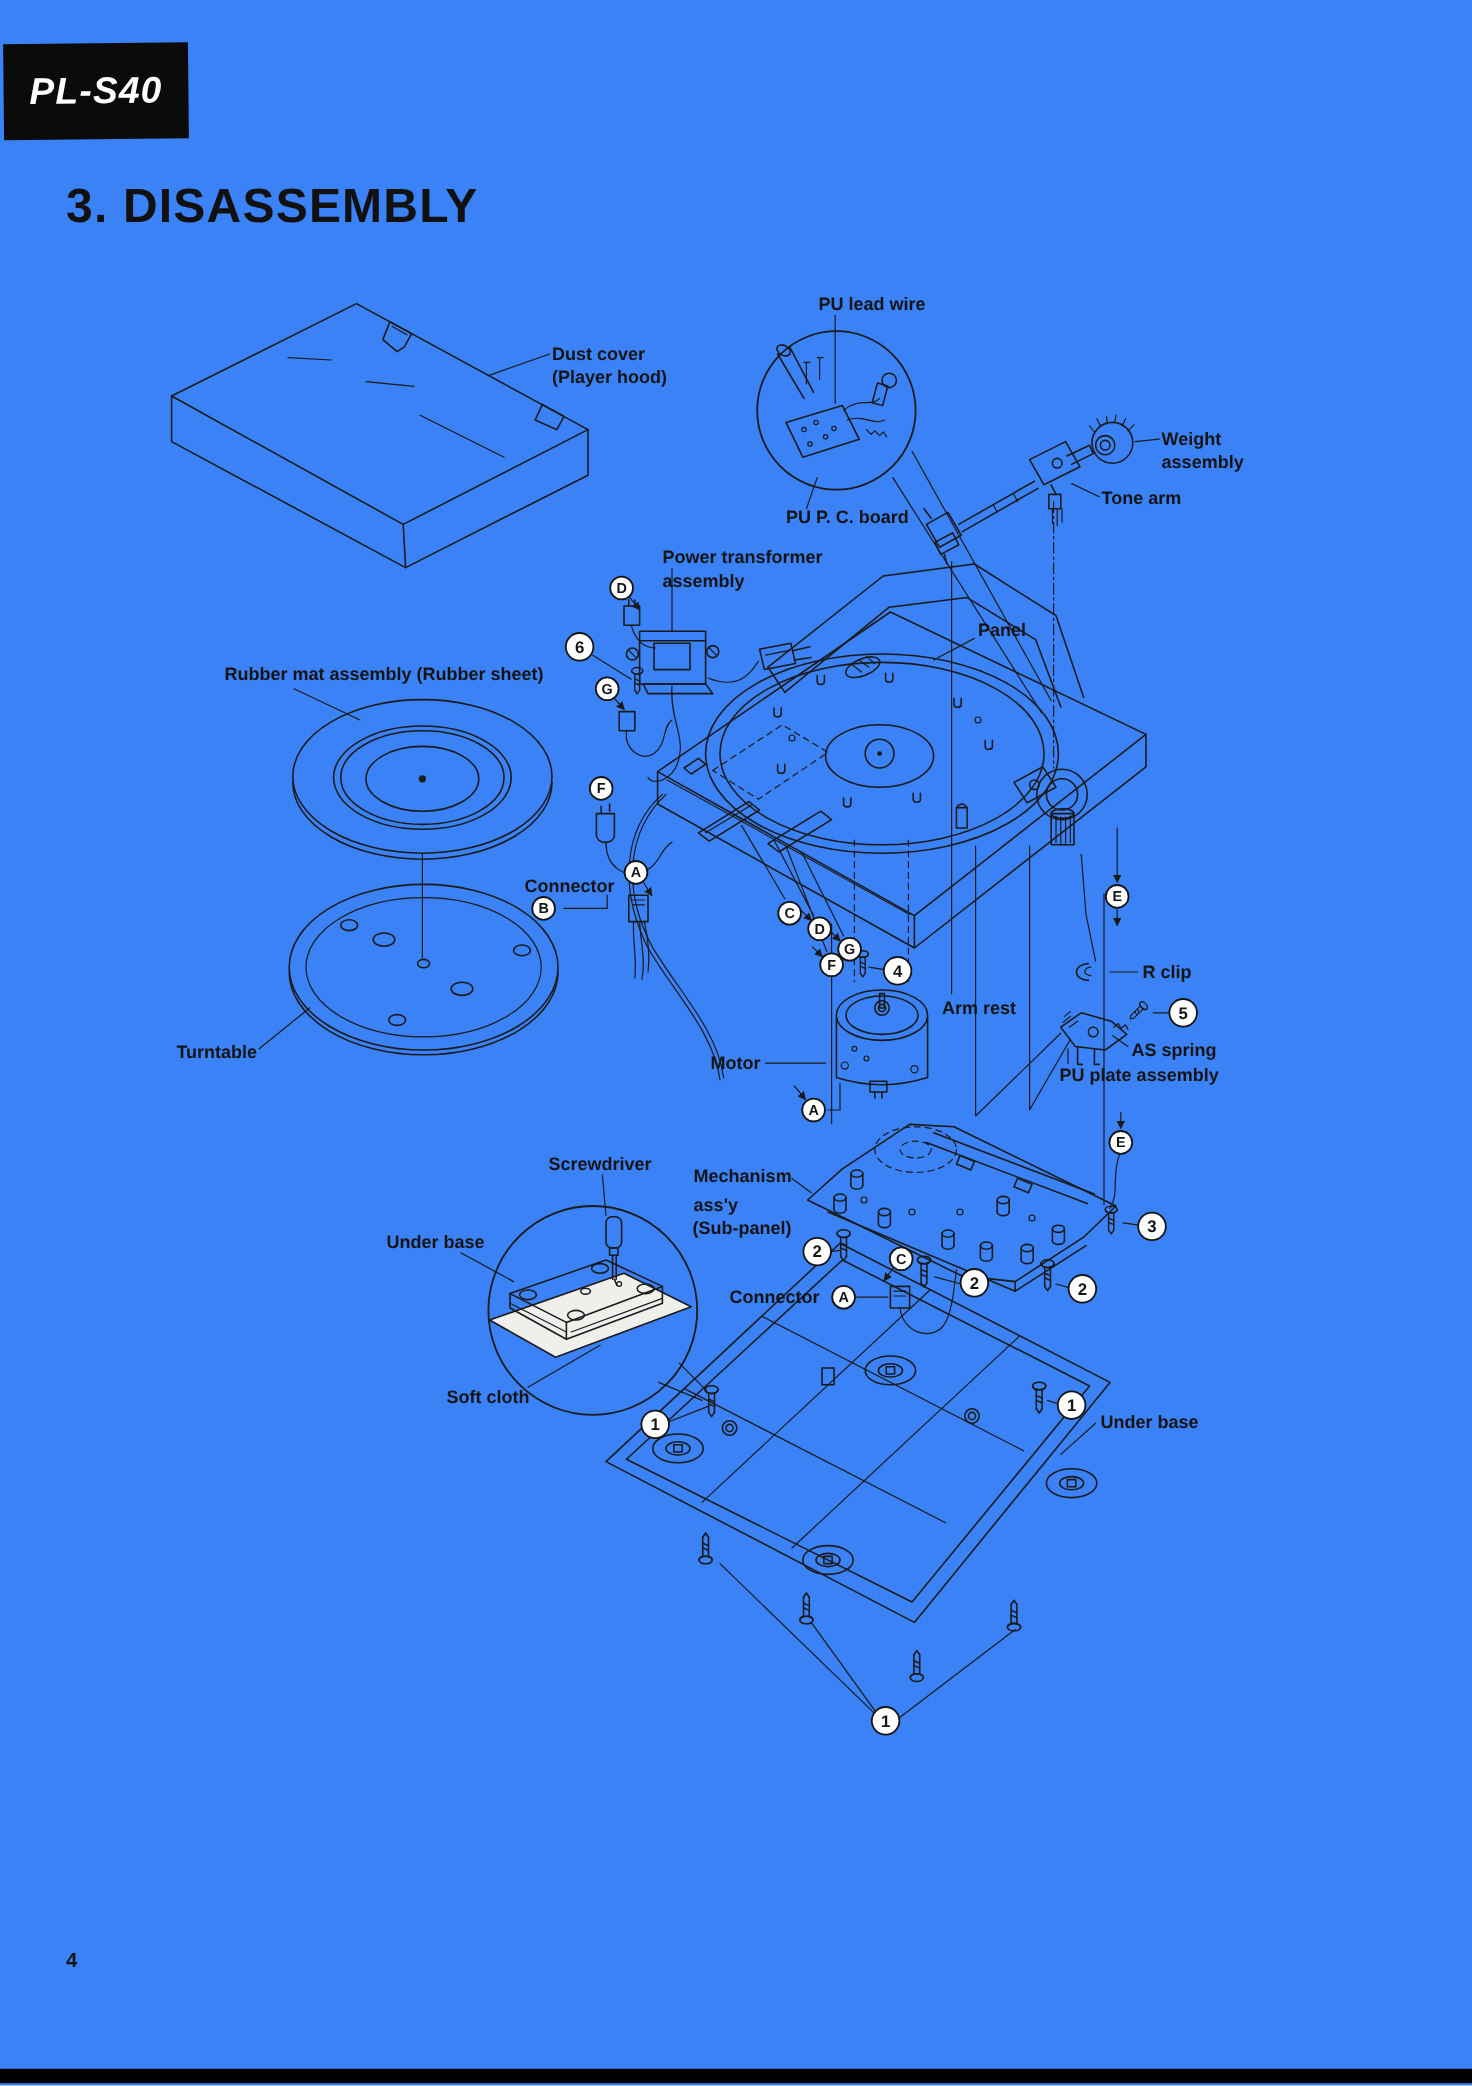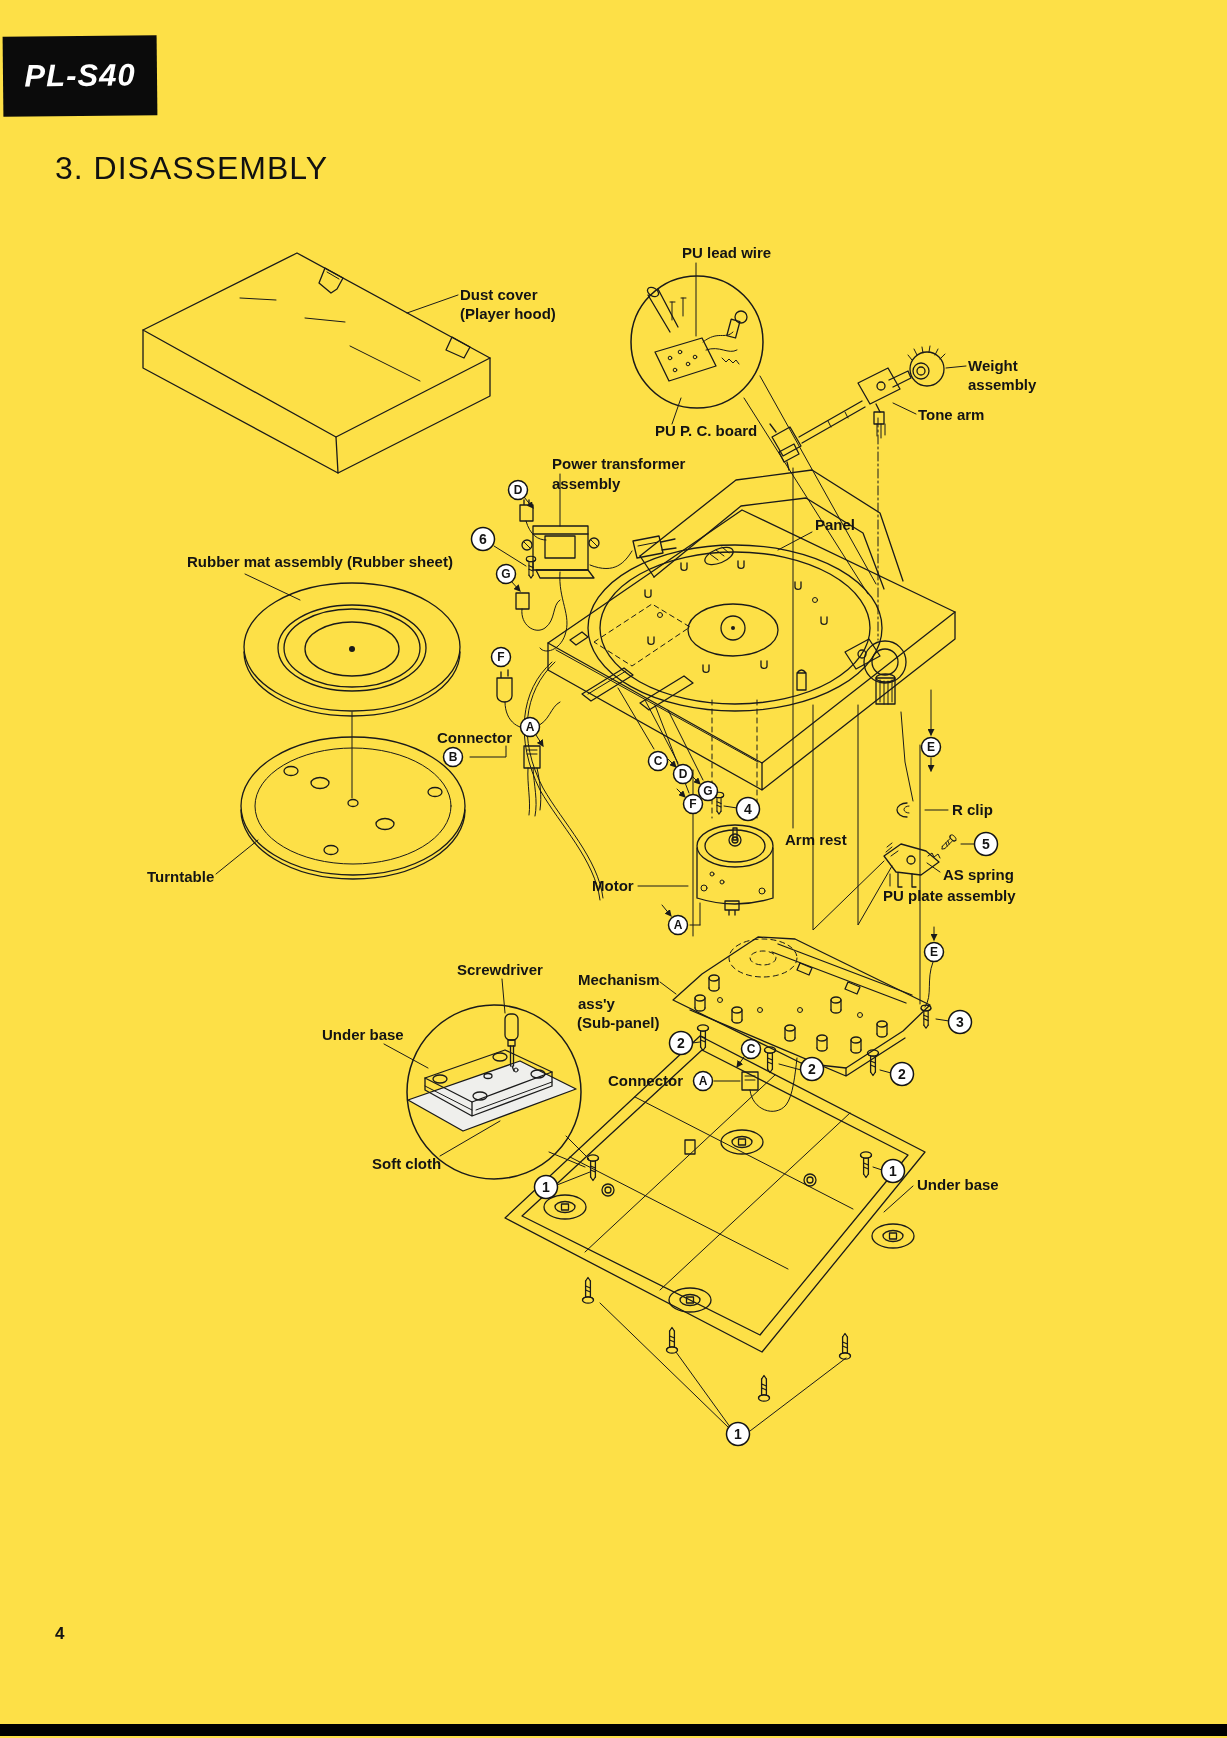--- a/index.html
+++ b/index.html
@@ -1,21 +1,21 @@
 <!DOCTYPE html>
 <html><head>
 <meta charset="utf-8">
 <style>
   html,body{margin:0;padding:0;background:#e8e8e8}
-  .page{position:relative;width:1227px;height:1738px;background:#fde047;margin:0 auto;
+  .page{position:relative;width:1227px;height:1738px;background:#3b82f6;margin:0 auto;
         font-family:"Liberation Sans",sans-serif;overflow:hidden;color:#141414}
   .badge{position:absolute;left:3px;top:36px;width:154px;height:80px;background:#0b0b0b;
          display:flex;align-items:center;justify-content:center;transform:rotate(-.6deg)}
   .badge span{color:#fff;font-weight:bold;font-style:italic;font-size:31px;letter-spacing:1px}
-  .heading{position:absolute;left:55px;top:150px;font-size:32px;font-weight:normal;letter-spacing:1px;color:#111}
+  .heading{position:absolute;left:55px;top:150px;font-size:40px;font-weight:bold;letter-spacing:1px;color:#111}
   .pagenum{position:absolute;left:55px;top:1624px;font-size:17px;font-weight:bold}
   .footbar{position:absolute;left:0;right:0;bottom:2px;height:12px;background:#000}
   svg.diagram{position:absolute;left:0;top:0}
   .art{stroke:#1a1a1a;fill:none;stroke-width:1.3;stroke-linecap:round;stroke-linejoin:round}
   .art .thin{stroke-width:1}
   .art .dash{stroke-dasharray:5 4;stroke-width:1}
   .art .dashdot{stroke-dasharray:9 3 2 3;stroke-width:1}
   .art .fillb{fill:#1a1a1a;stroke:none}
   .art .cloth{fill:#efefec}
   .txt text{fill:#141414;stroke:none;font-size:15px;font-weight:bold}

